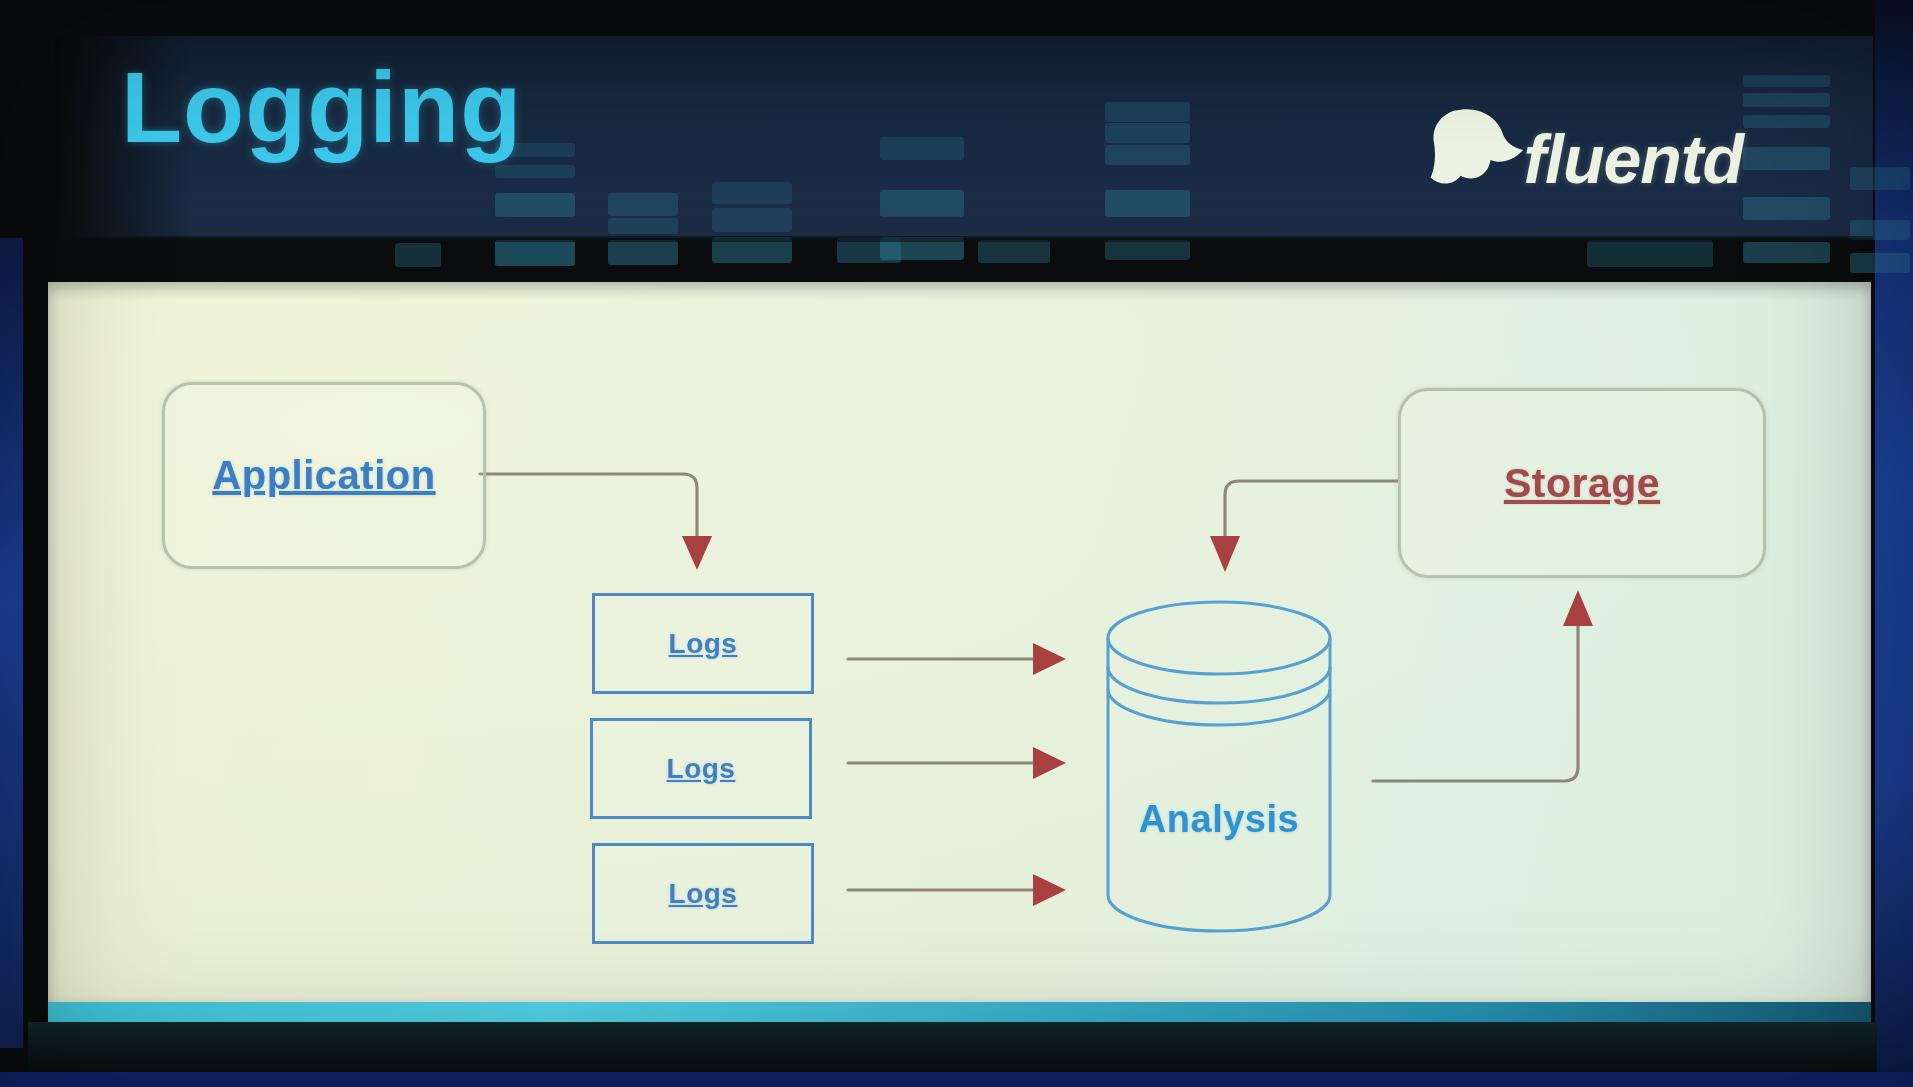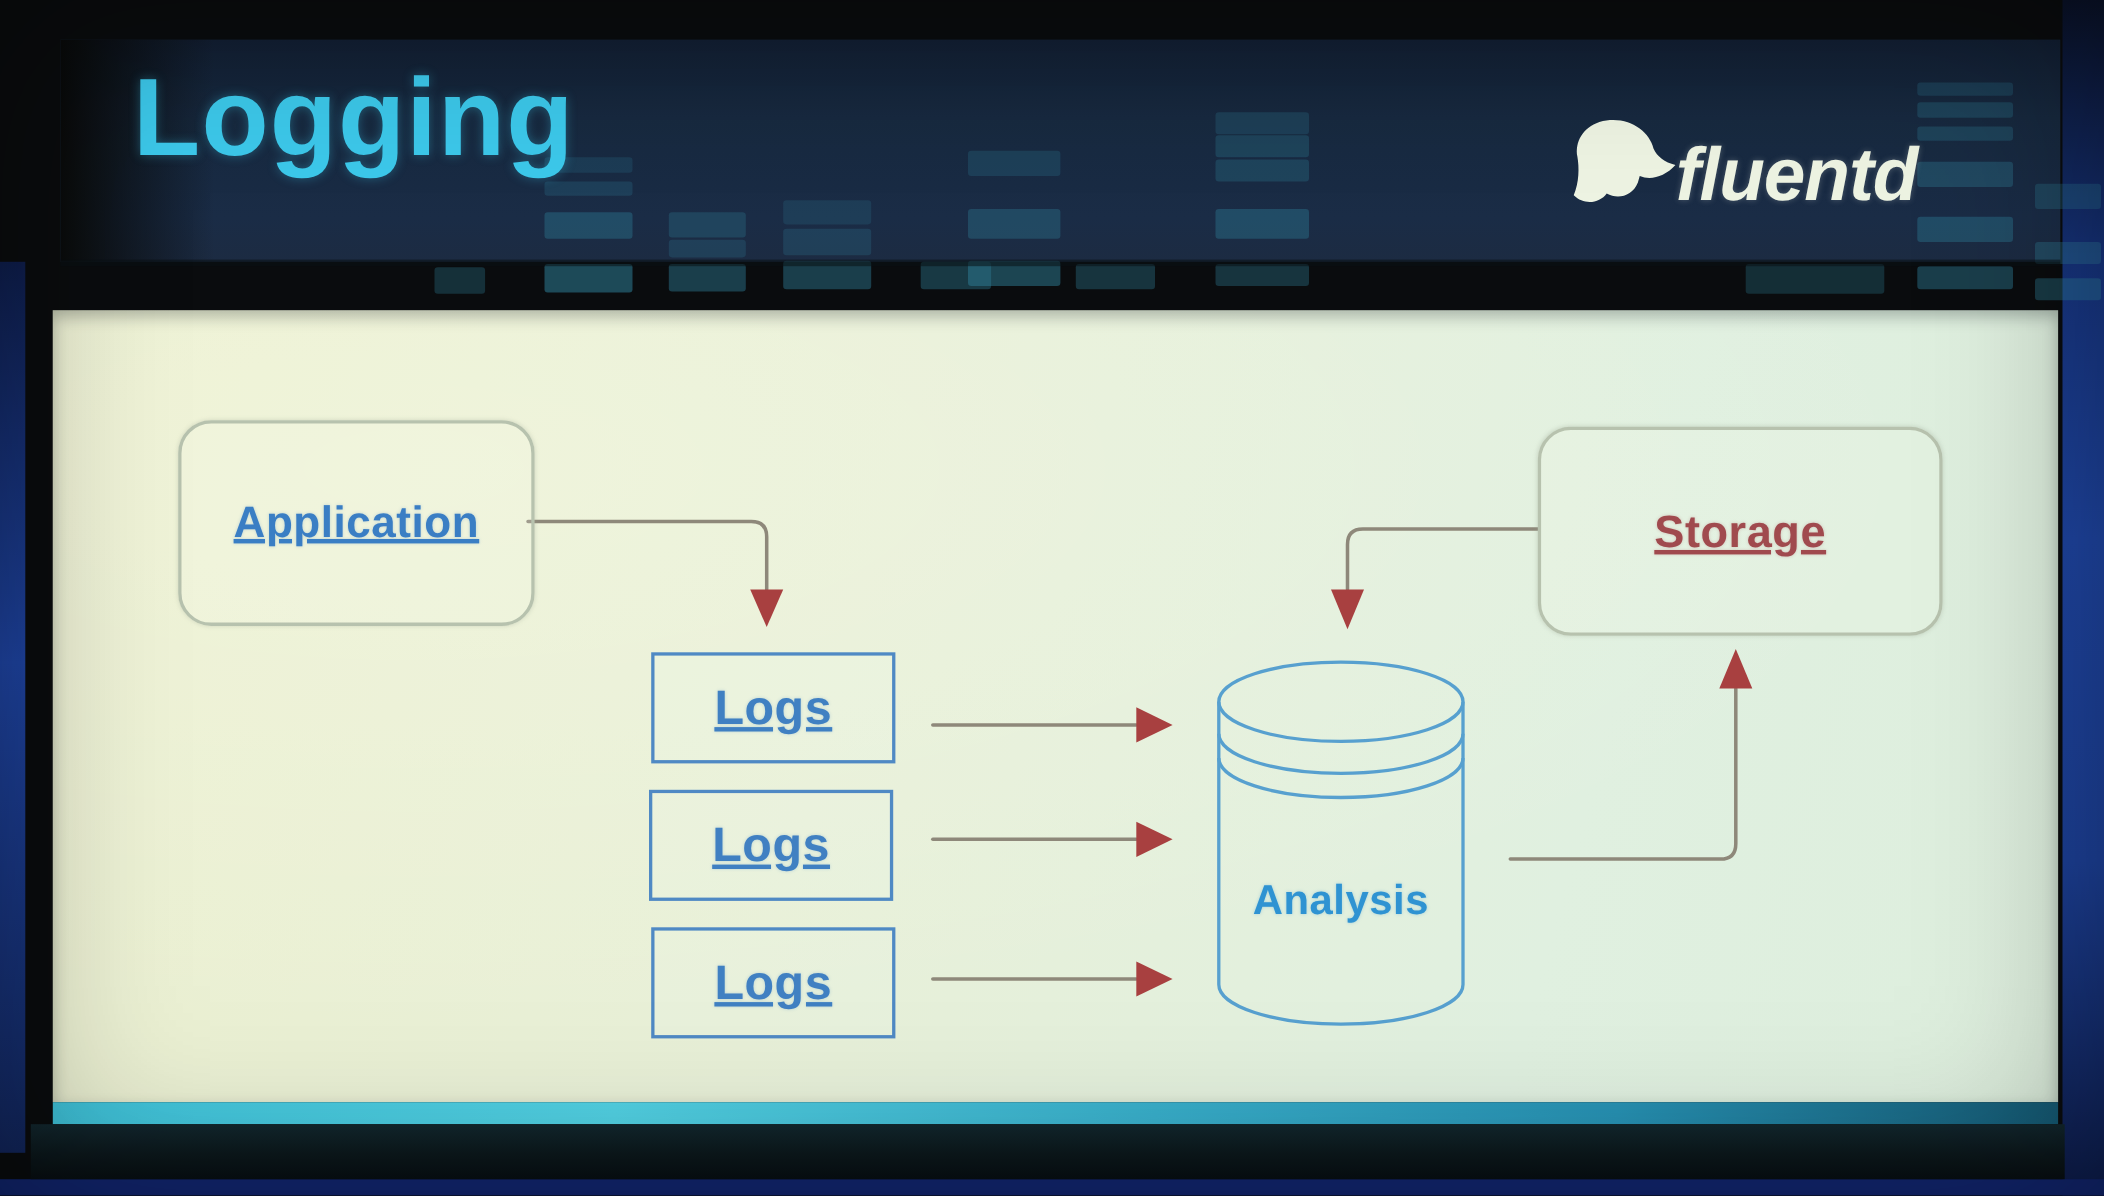--- a/index.html
+++ b/index.html
@@ -37,21 +37,21 @@
   .connectors{position:absolute;left:0;top:0;}
   .node{position:absolute;display:flex;align-items:center;justify-content:center;
     font-weight:bold;letter-spacing:0.5px;text-decoration:underline;}
   .rounded-box{border:3px solid #b7c2ae;border-radius:30px;background:rgba(245,250,235,0.18);
     box-shadow:0 0 4px rgba(150,160,140,0.35);}
   .app-box{left:114px;top:100px;width:318px;height:181px;color:#3a7ec4;font-size:40px;
     text-shadow:0 0 3px rgba(58,126,196,0.3);}
   .analysis-box{left:1350px;top:106px;width:362px;height:184px;color:#a04a4e;font-size:41px;
     text-shadow:0 0 3px rgba(160,74,78,0.3);}
   .logs-box{border:3px solid #4f89c4;background:rgba(235,245,240,0.15);
-    width:216px;height:95px;color:#4080c2;font-size:44px;
+    width:216px;height:95px;color:#4080c2;font-size:28px;
     text-shadow:0 0 3px rgba(64,128,194,0.3);}
   .logs-1{left:544px;top:311px;}
   .logs-2{left:542px;top:436px;}
   .logs-3{left:544px;top:561px;}
   .storage-label{position:absolute;left:1051px;top:516px;width:240px;text-align:center;
     font-size:38px;font-weight:bold;color:#2f93d2;letter-spacing:0.5px;
     text-shadow:0 0 3px rgba(47,147,210,0.35);}
   
   .strip-cyan{position:absolute;left:48px;top:1002px;width:1823px;height:20px;
     background:linear-gradient(90deg,#3fc3da 0%,#52d2e4 28%,#39b0cc 55%,#2792b4 78%,#155a74 100%);}

